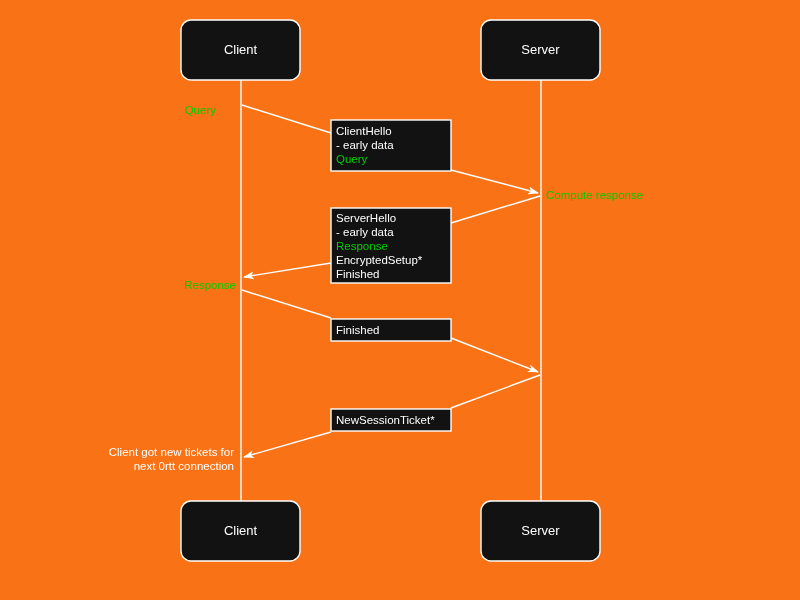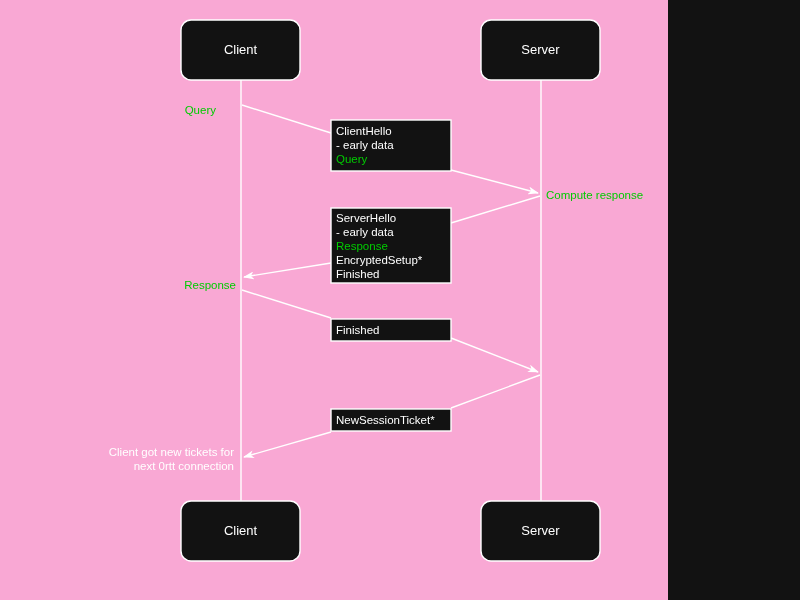--- a/index.html
+++ b/index.html
@@ -2,23 +2,23 @@
 <html><head>
 <meta charset="utf-8">
 <style>
   html, body {
     margin: 0;
     padding: 0;
     background: #121212;
   }
   #canvas {
     position: relative;
-    width: 668px;
+    width: 800px;
     height: 600px;
-    background: #f9a8d4;
+    background: #f97316;
     overflow: hidden;
     font-family: "Liberation Sans", sans-serif;
   }
   svg.diagram {
     position: absolute;
     left: 0;
     top: 0;
     width: 800px;
     height: 600px;
   }

